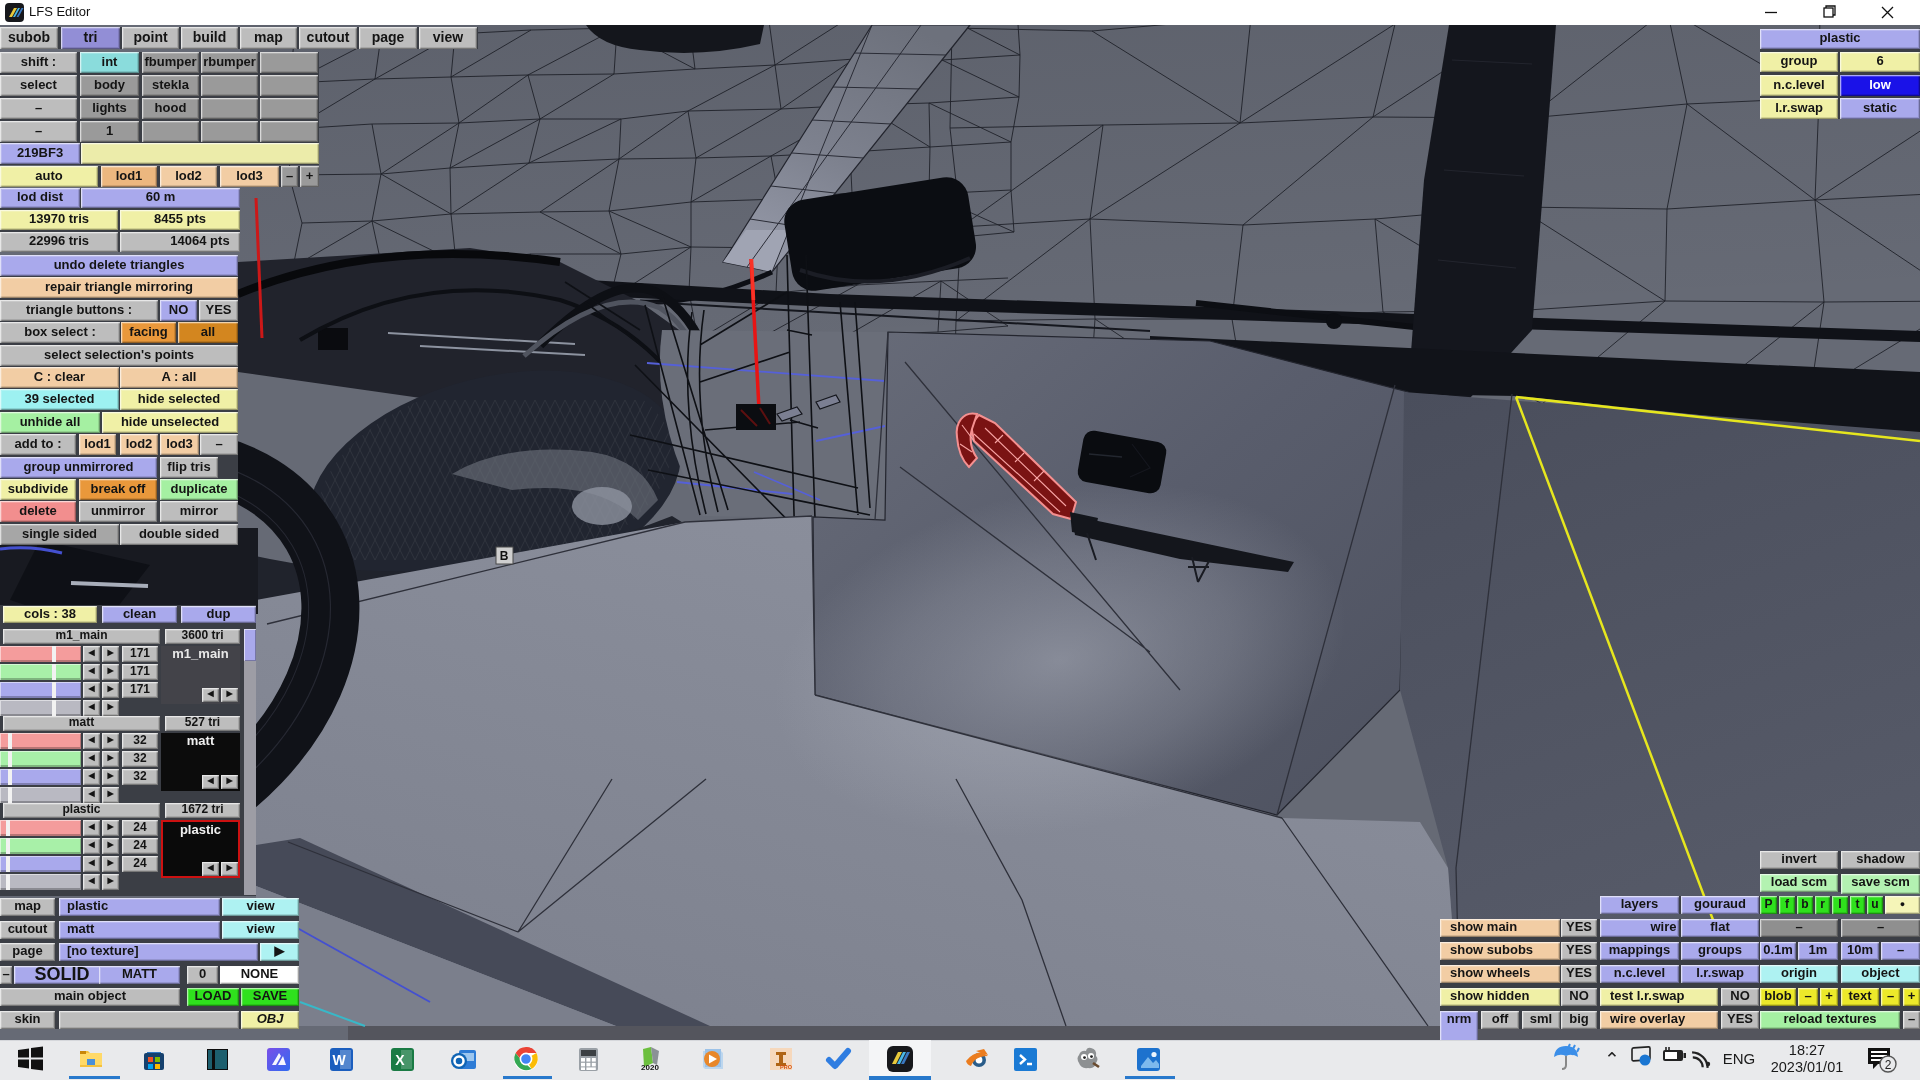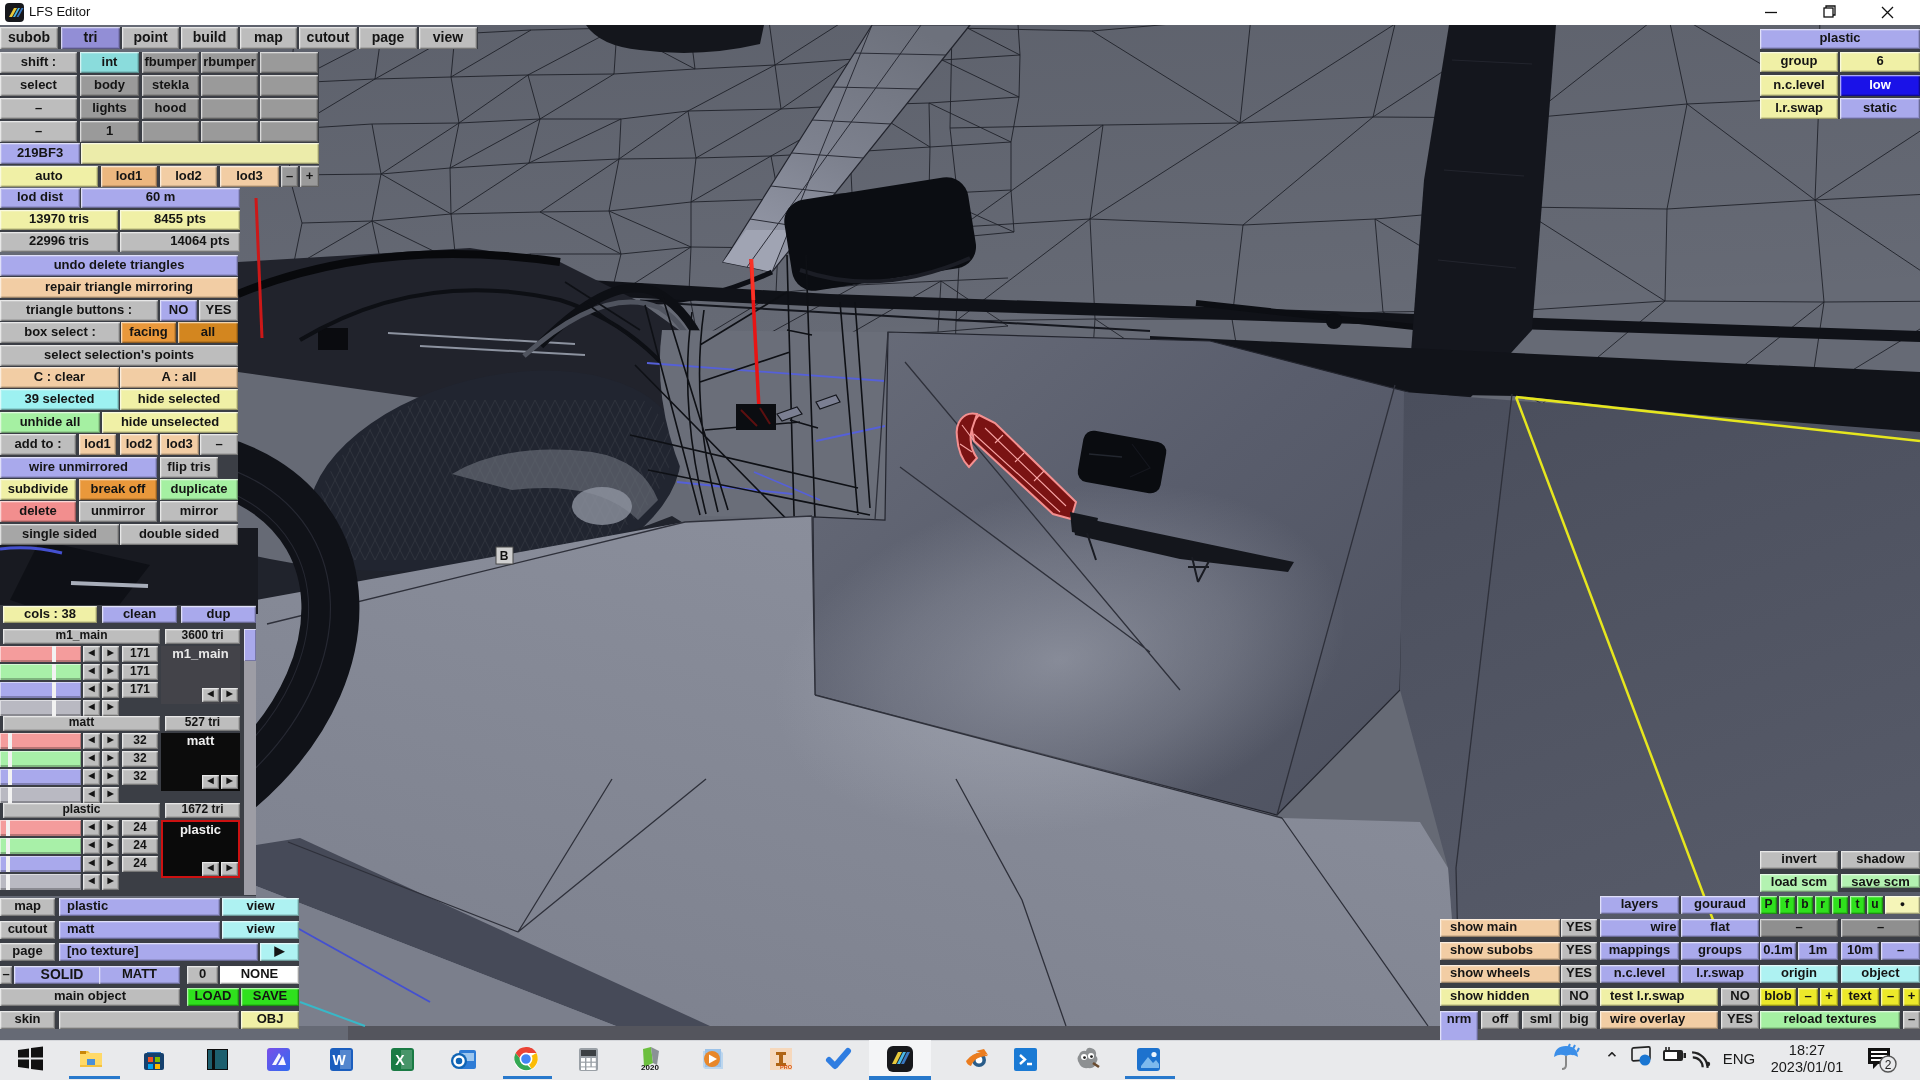--- a/index.html
+++ b/index.html
@@ -214,21 +214,21 @@
     <div class="b" style="left:120px;top:367px;width:118px;height:21px;background:#f2cda4;font-size:13px;color:#141414;line-height:19px;">A : all</div>
     <div class="b" style="left:0px;top:389px;width:119px;height:21px;background:#9df1f1;font-size:13px;color:#141414;line-height:19px;">39 selected</div>
     <div class="b" style="left:120px;top:389px;width:118px;height:21px;background:#f0f0a6;font-size:13px;color:#141414;line-height:19px;">hide selected</div>
     <div class="b" style="left:0px;top:412px;width:100px;height:21px;background:#a5f0a2;font-size:13px;color:#141414;line-height:19px;">unhide all</div>
     <div class="b" style="left:102px;top:412px;width:136px;height:21px;background:#f0f0a6;font-size:13px;color:#141414;line-height:19px;">hide unselected</div>
     <div class="b" style="left:0px;top:434px;width:76px;height:21px;background:#bdbdbd;font-size:13px;color:#141414;line-height:19px;">add to :</div>
     <div class="b" style="left:79px;top:434px;width:37px;height:21px;background:#f2cda4;font-size:13px;color:#141414;line-height:19px;">lod1</div>
     <div class="b" style="left:120px;top:434px;width:38px;height:21px;background:#f2cda4;font-size:13px;color:#141414;line-height:19px;">lod2</div>
     <div class="b" style="left:160px;top:434px;width:39px;height:21px;background:#f2cda4;font-size:13px;color:#141414;line-height:19px;">lod3</div>
     <div class="b" style="left:200px;top:434px;width:38px;height:21px;background:#bdbdbd;font-size:13px;color:#141414;line-height:19px;">–</div>
-    <div class="b" style="left:0px;top:457px;width:157px;height:21px;background:#a9a9ec;font-size:13px;color:#141414;line-height:19px;">wire unmirrored</div>
+    <div class="b" style="left:0px;top:457px;width:157px;height:21px;background:#a9a9ec;font-size:13px;color:#141414;line-height:19px;">group unmirrored</div>
     <div class="b" style="left:160px;top:457px;width:58px;height:21px;background:#bdbdbd;font-size:13px;color:#141414;line-height:19px;">flip tris</div>
     <div class="b" style="left:0px;top:479px;width:76px;height:21px;background:#f0f0a6;font-size:13px;color:#141414;line-height:19px;">subdivide</div>
     <div class="b" style="left:79px;top:479px;width:78px;height:21px;background:#e9983b;font-size:13px;color:#141414;line-height:19px;">break off</div>
     <div class="b" style="left:160px;top:479px;width:78px;height:21px;background:#a5f0a2;font-size:13px;color:#141414;line-height:19px;">duplicate</div>
     <div class="b" style="left:0px;top:501px;width:76px;height:21px;background:#f28e8e;font-size:13px;color:#141414;line-height:19px;">delete</div>
     <div class="b" style="left:79px;top:501px;width:78px;height:21px;background:#bdbdbd;font-size:13px;color:#141414;line-height:19px;">unmirror</div>
     <div class="b" style="left:160px;top:501px;width:78px;height:21px;background:#bdbdbd;font-size:13px;color:#141414;line-height:19px;">mirror</div>
     <div class="b" style="left:0px;top:524px;width:119px;height:21px;background:#a6a6a6;font-size:13px;color:#141414;line-height:19px;">single sided</div>
     <div class="b" style="left:120px;top:524px;width:118px;height:21px;background:#bdbdbd;font-size:13px;color:#141414;line-height:19px;">double sided</div>
     <div style="position:absolute;left:0px;top:605px;width:256px;height:291px;background:#3b3e45;"></div>
@@ -313,43 +313,43 @@
     <div class="b" style="left:0px;top:898px;width:55px;height:18px;background:#bdbdbd;font-size:13px;color:#141414;line-height:16px;">map</div>
     <div class="b" style="left:59px;top:898px;width:161px;height:18px;background:#a9a9ec;font-size:13px;color:#141414;line-height:16px;text-align:left;padding-left:8px;">plastic</div>
     <div class="b" style="left:222px;top:898px;width:77px;height:18px;background:#aef2f2;font-size:13px;color:#141414;line-height:16px;">view</div>
     <div class="b" style="left:0px;top:921px;width:55px;height:18px;background:#bdbdbd;font-size:13px;color:#141414;line-height:16px;">cutout</div>
     <div class="b" style="left:59px;top:921px;width:161px;height:18px;background:#a9a9ec;font-size:13px;color:#141414;line-height:16px;text-align:left;padding-left:8px;">matt</div>
     <div class="b" style="left:222px;top:921px;width:77px;height:18px;background:#aef2f2;font-size:13px;color:#141414;line-height:16px;">view</div>
     <div class="b" style="left:0px;top:943px;width:55px;height:18px;background:#bdbdbd;font-size:13px;color:#141414;line-height:16px;">page</div>
     <div class="b" style="left:59px;top:943px;width:199px;height:18px;background:#a9a9ec;font-size:13px;color:#141414;line-height:16px;text-align:left;padding-left:8px;">[no texture]</div>
     <div class="b" style="left:260px;top:943px;width:39px;height:18px;background:#aef2f2;font-size:13px;color:#141414;line-height:16px;">▶</div>
     <div class="b" style="left:0px;top:966px;width:12px;height:18px;background:#bdbdbd;font-size:13px;color:#141414;line-height:16px;">–</div>
-    <div class="b" style="left:14px;top:966px;width:96px;height:18px;background:#a9a9ec;font-size:14px;color:#141414;line-height:16px;">SOLID</div>
+    <div class="b" style="left:14px;top:966px;width:96px;height:18px;background:#a9a9ec;font-size:18px;color:#141414;line-height:16px;">SOLID</div>
     <div class="b" style="left:99px;top:966px;width:81px;height:18px;background:#a9a9ec;font-size:13px;color:#141414;line-height:16px;">MATT</div>
     <div class="b" style="left:187px;top:966px;width:31px;height:18px;background:#bdbdbd;font-size:13px;color:#141414;line-height:16px;">0</div>
     <div class="b" style="left:220px;top:966px;width:79px;height:18px;background:#ffffff;font-size:13px;color:#141414;line-height:16px;">NONE</div>
     <div class="b" style="left:0px;top:988px;width:180px;height:18px;background:#bdbdbd;font-size:13px;color:#141414;line-height:16px;">main object</div>
     <div class="b" style="left:187px;top:988px;width:52px;height:18px;background:#2fe11d;font-size:13px;color:#141414;line-height:16px;">LOAD</div>
     <div class="b" style="left:241px;top:988px;width:58px;height:18px;background:#2fe11d;font-size:13px;color:#141414;line-height:16px;">SAVE</div>
     <div class="b" style="left:0px;top:1011px;width:55px;height:18px;background:#bdbdbd;font-size:13px;color:#141414;line-height:16px;">skin</div>
     <div class="b" style="left:59px;top:1011px;width:180px;height:18px;background:#bdbdbd;font-size:13px;color:#141414;line-height:16px;"></div>
-    <div class="b" style="left:241px;top:1011px;width:58px;height:18px;background:#f0f0a6;font-size:13px;color:#141414;line-height:16px;">OBJ</div>
+    <div class="b" style="left:241px;top:1011px;width:58px;height:18px;background:#f0f0a6;font-size:13px;color:#141414;line-height:16px;font-style:italic;">OBJ</div>
     <div style="position:absolute;left:1760px;top:29px;width:160px;height:90px;background:#3b3e45;"></div>
     <div class="b" style="left:1760px;top:29px;width:160px;height:20px;background:#a9a9ec;font-size:13px;color:#141414;line-height:18px;">plastic</div>
     <div class="b" style="left:1760px;top:52px;width:78px;height:20px;background:#f0f0a6;font-size:13px;color:#141414;line-height:18px;">group</div>
     <div class="b" style="left:1840px;top:52px;width:80px;height:20px;background:#f0f0a6;font-size:13px;color:#141414;line-height:18px;">6</div>
     <div class="b" style="left:1760px;top:75px;width:78px;height:21px;background:#f0f0a6;font-size:13px;color:#141414;line-height:19px;">n.c.level</div>
     <div class="b" style="left:1840px;top:75px;width:80px;height:21px;background:#1a12e8;font-size:13px;color:#ffffff;line-height:19px;">low</div>
     <div class="b" style="left:1760px;top:98px;width:78px;height:21px;background:#f0f0a6;font-size:13px;color:#141414;line-height:19px;">l.r.swap</div>
     <div class="b" style="left:1840px;top:98px;width:80px;height:21px;background:#a9a9ec;font-size:13px;color:#141414;line-height:19px;">static</div>
     <div style="position:absolute;left:1760px;top:851px;width:160px;height:41px;background:#3b3e45;"></div>
     <div class="b" style="left:1760px;top:851px;width:78px;height:18px;background:#bdbdbd;font-size:13px;color:#141414;line-height:16px;">invert</div>
     <div class="b" style="left:1841px;top:851px;width:79px;height:18px;background:#bdbdbd;font-size:13px;color:#141414;line-height:16px;">shadow</div>
     <div class="b" style="left:1760px;top:874px;width:78px;height:18px;background:#b3f2b1;font-size:13px;color:#141414;line-height:16px;">load scm</div>
-    <div class="b" style="left:1841px;top:874px;width:79px;height:14px;background:#b3f2b1;font-size:13px;color:#141414;line-height:16px;">save scm</div>
+    <div class="b" style="left:1841px;top:874px;width:79px;height:20px;background:#b3f2b1;font-size:13px;color:#141414;line-height:16px;">save scm</div>
     <div style="position:absolute;left:1600px;top:896px;width:320px;height:18px;background:#3b3e45;"></div>
     <div class="b" style="left:1600px;top:896px;width:79px;height:18px;background:#a9a9ec;font-size:13px;color:#141414;line-height:16px;">layers</div>
     <div class="b" style="left:1681px;top:896px;width:78px;height:18px;background:#a9a9ec;font-size:13px;color:#141414;line-height:16px;">gouraud</div>
     <div class="b" style="left:1760px;top:896px;width:17px;height:18px;background:#2fe11d;font-size:12px;color:#141414;line-height:16px;">P</div>
     <div class="b" style="left:1779px;top:896px;width:16px;height:18px;background:#2fe11d;font-size:12px;color:#141414;line-height:16px;">f</div>
     <div class="b" style="left:1797px;top:896px;width:16px;height:18px;background:#2fe11d;font-size:12px;color:#141414;line-height:16px;">b</div>
     <div class="b" style="left:1815px;top:896px;width:15px;height:18px;background:#2fe11d;font-size:12px;color:#141414;line-height:16px;">r</div>
     <div class="b" style="left:1832px;top:896px;width:16px;height:18px;background:#2fe11d;font-size:12px;color:#141414;line-height:16px;">l</div>
     <div class="b" style="left:1850px;top:896px;width:15px;height:18px;background:#2fe11d;font-size:12px;color:#141414;line-height:16px;">t</div>
     <div class="b" style="left:1867px;top:896px;width:16px;height:18px;background:#2fe11d;font-size:12px;color:#141414;line-height:16px;">u</div>

